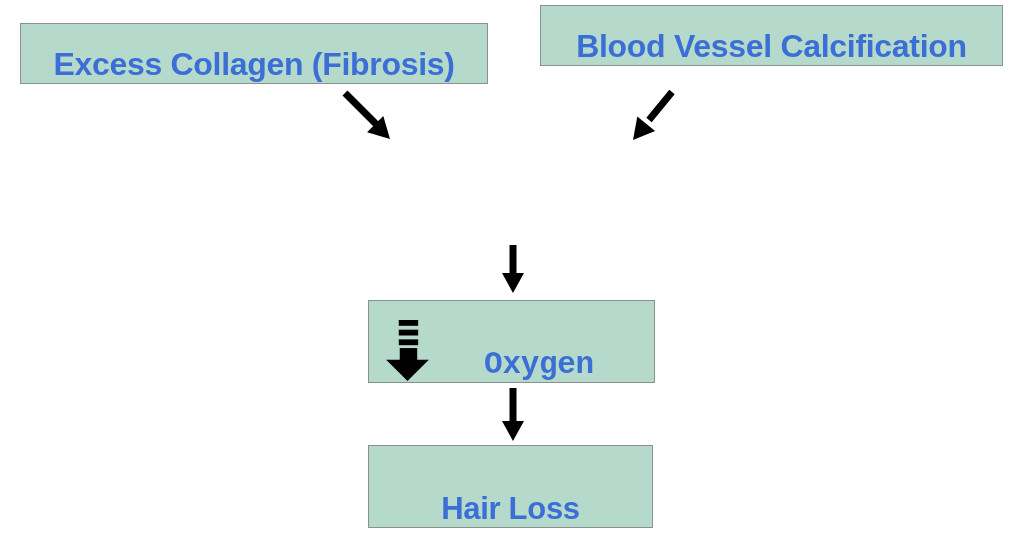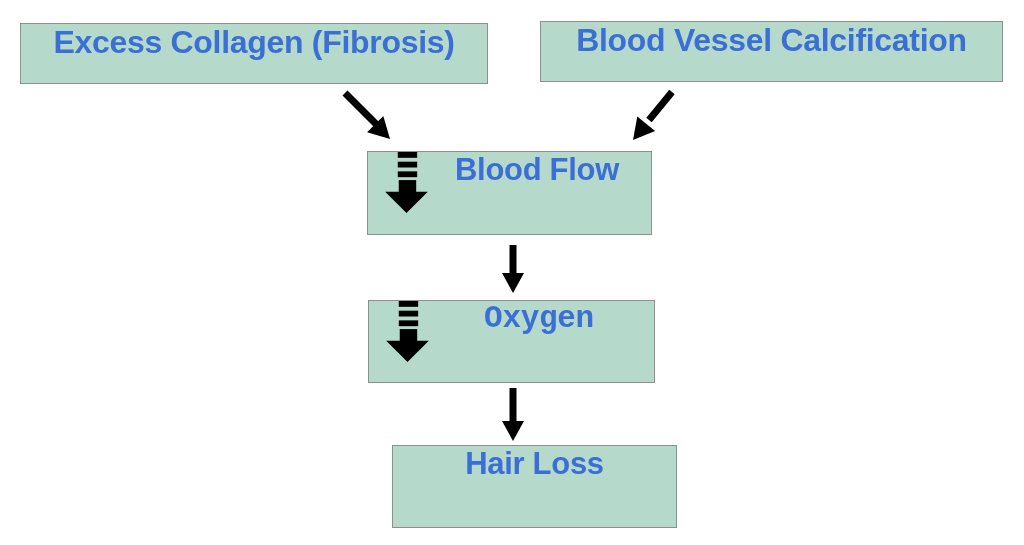--- a/index.html
+++ b/index.html
@@ -12,42 +12,42 @@
   .canvas {
     position: relative;
     width: 1024px; height: 545px;
     background: #ffffff;
   }
   .node {
     position: absolute;
     background: var(--node-fill, #b5dacb);
     border: 1.6px solid var(--node-border, #8a918e);
     display: flex;
-    align-items: flex-start;
+    align-items: flex-end;
     justify-content: center;
   }
   .node .label {
     font-weight: 700;
     color: var(--label-color, #3b6fd6);
     white-space: nowrap;
     letter-spacing: -0.3px;
   }
   
   #node-excess-collagen        { left: 20px;  top: 23px;  width: 468px; height: 61px; }
   #node-excess-collagen .label { font-size: 32px; }
-  #node-blood-vessel-calcification        { left: 540px; top: 21px;  width: 463px; height: 61px; }
+  #node-blood-vessel-calcification        { left: 540px; top: 5px;  width: 463px; height: 61px; }
   #node-blood-vessel-calcification .label { font-size: 32px; }
   
   #node-blood-flow { left: 367px; top: 151px; width: 285px; height: 84px; justify-content: flex-start; padding-left: 16px; }
   #node-oxygen     { left: 368px; top: 300px; width: 287px; height: 83px; justify-content: flex-start; padding-left: 16px; font-family: Liberation Mono, monospace; }
   #node-blood-flow .label, #node-oxygen .label {
     flex: 1; text-align: center; font-size: 31px; padding-right: 6px;
   }
   
-  #node-hair-loss        { left: 368px; top: 445px; width: 285px; height: 83px; margin-left: 24px; }
+  #node-hair-loss        { left: 368px; top: 445px; width: 285px; height: 83px; }
   #node-hair-loss .label { font-size: 31px; }
 
   .decrease-icon { width: 45px; height: 62px; flex: 0 0 auto; display: block; }
   .decrease-icon * { fill: var(--arrow-color, #000000); }
 
   .arrows-layer {
     position: absolute; left: 0; top: 0;
     width: 1024px; height: 545px;
     pointer-events: none;
   }
@@ -79,30 +79,20 @@
   </svg>
 
   <div class="node" id="node-excess-collagen">
     <span class="label">Excess Collagen (Fibrosis)</span>
   </div>
 
   <div class="node" id="node-blood-vessel-calcification">
     <span class="label">Blood Vessel Calcification</span>
   </div>
 
-  <div class="node" id="node-blood-flow">
-    <svg class="decrease-icon" viewBox="0 0 46 64" xmlns="http://www.w3.org/2000/svg">
-      <rect x="14" y="0" width="20" height="6"></rect>
-      <rect x="14" y="10" width="20" height="6"></rect>
-      <rect x="14" y="20" width="20" height="6"></rect>
-      <rect x="15" y="29" width="18" height="13"></rect>
-      <polygon points="1,41 45,41 23,63"></polygon>
-    </svg>
-    <span class="label">Blood Flow</span>
-  </div>
 
   <div class="node" id="node-oxygen">
     <svg class="decrease-icon" viewBox="0 0 46 64" xmlns="http://www.w3.org/2000/svg">
       <rect x="14" y="0" width="20" height="6"></rect>
       <rect x="14" y="10" width="20" height="6"></rect>
       <rect x="14" y="20" width="20" height="6"></rect>
       <rect x="15" y="29" width="18" height="13"></rect>
       <polygon points="1,41 45,41 23,63"></polygon>
     </svg>
     <span class="label">Oxygen</span>

